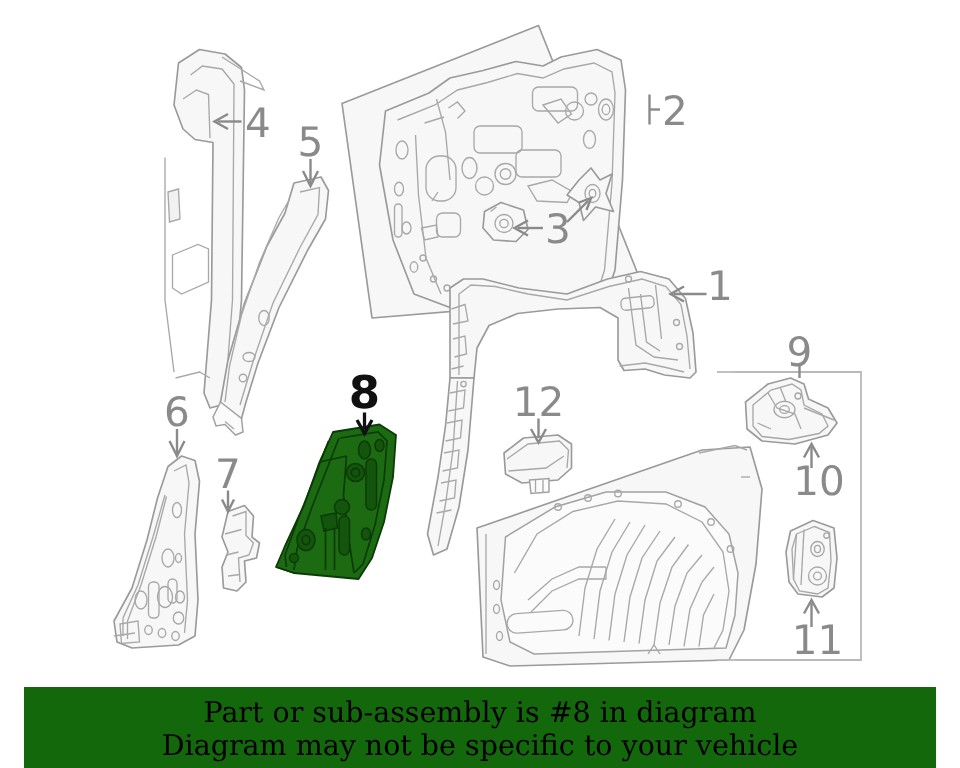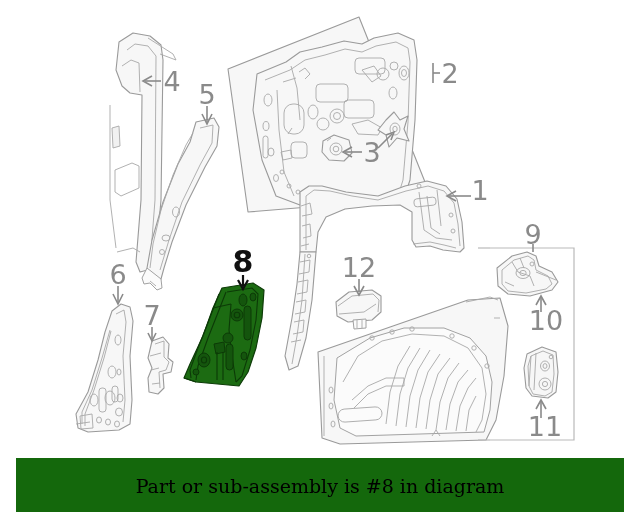--- a/index.html
+++ b/index.html
@@ -315,15 +315,16 @@
     <text class="lbl" x="152" y="325" text-anchor="middle">7</text>
     <text class="lbl-hi" x="243" y="272" text-anchor="middle">8</text>
     <text class="lbl" x="533" y="244" text-anchor="middle">9</text>
     <text class="lbl" x="546" y="330" text-anchor="middle">10</text>
     <text class="lbl" x="545" y="436" text-anchor="middle">11</text>
     <text class="lbl" x="359" y="277" text-anchor="middle">12</text>
   </svg>
 
   <div id="banner">
     <div>Part or sub-assembly is #8 in diagram</div>
+    <div>Diagram may not be specific to your vehicle</div>
   </div>
 
 </div>
 
 </body></html>

